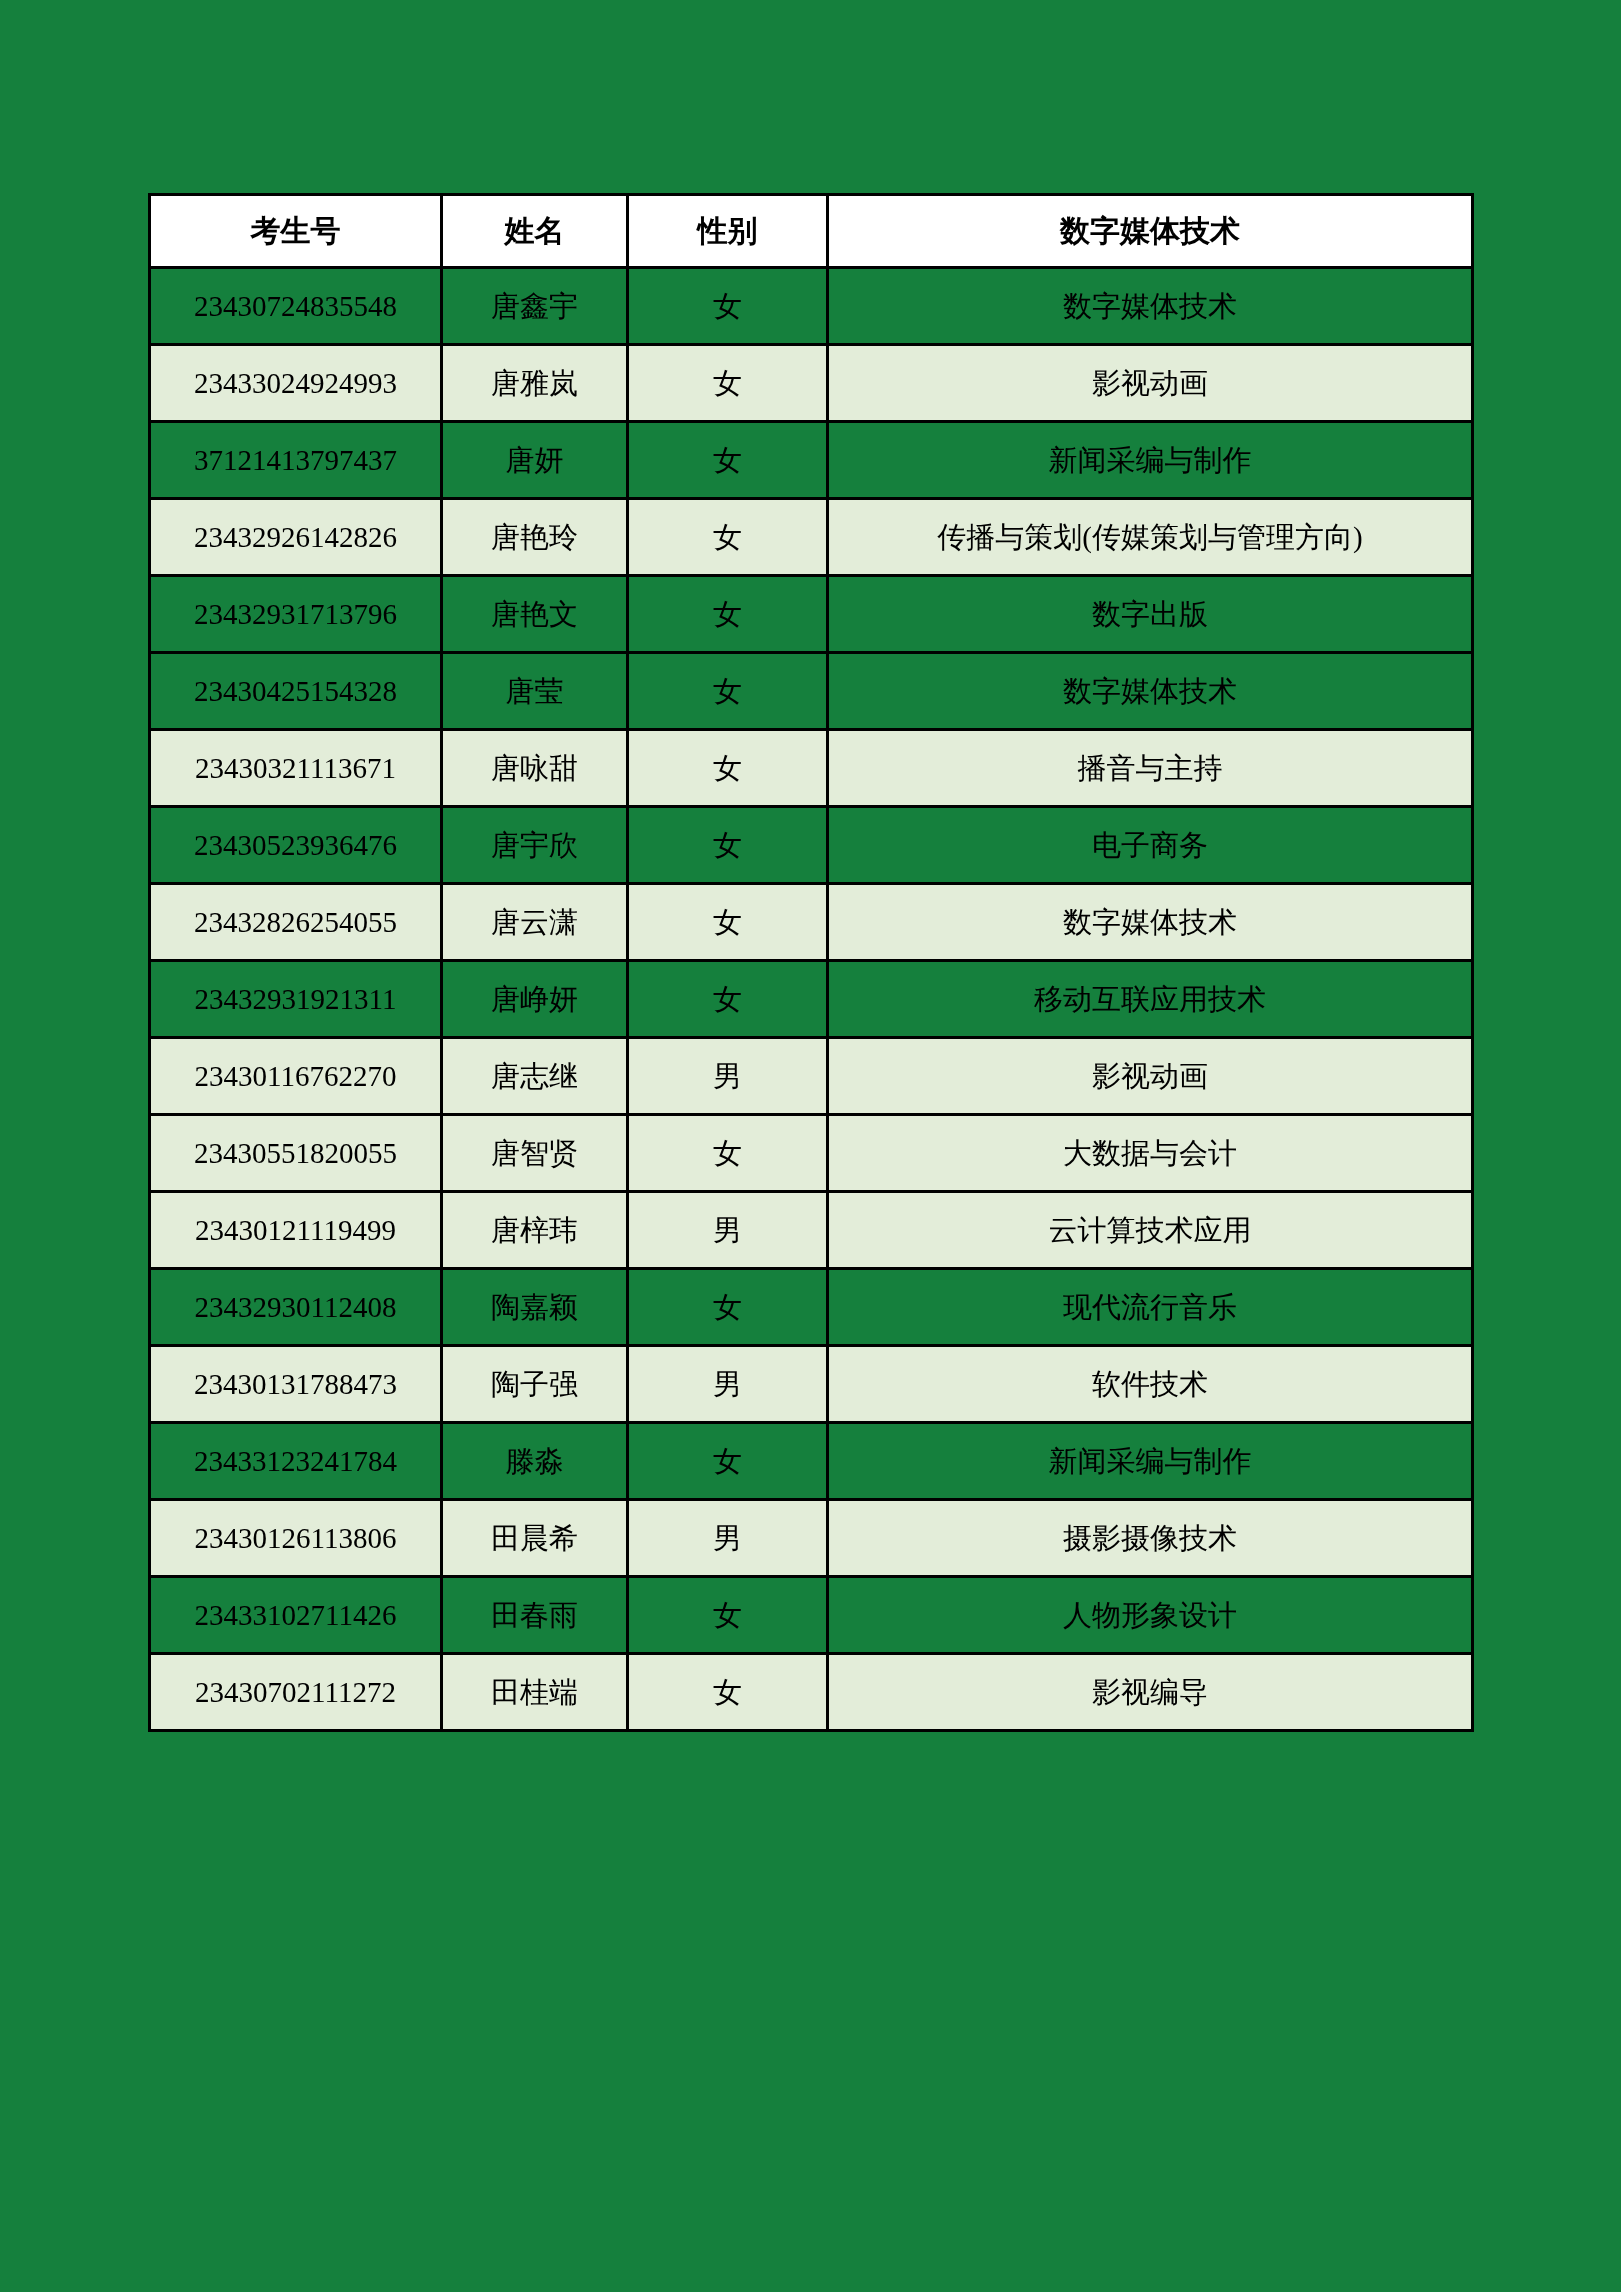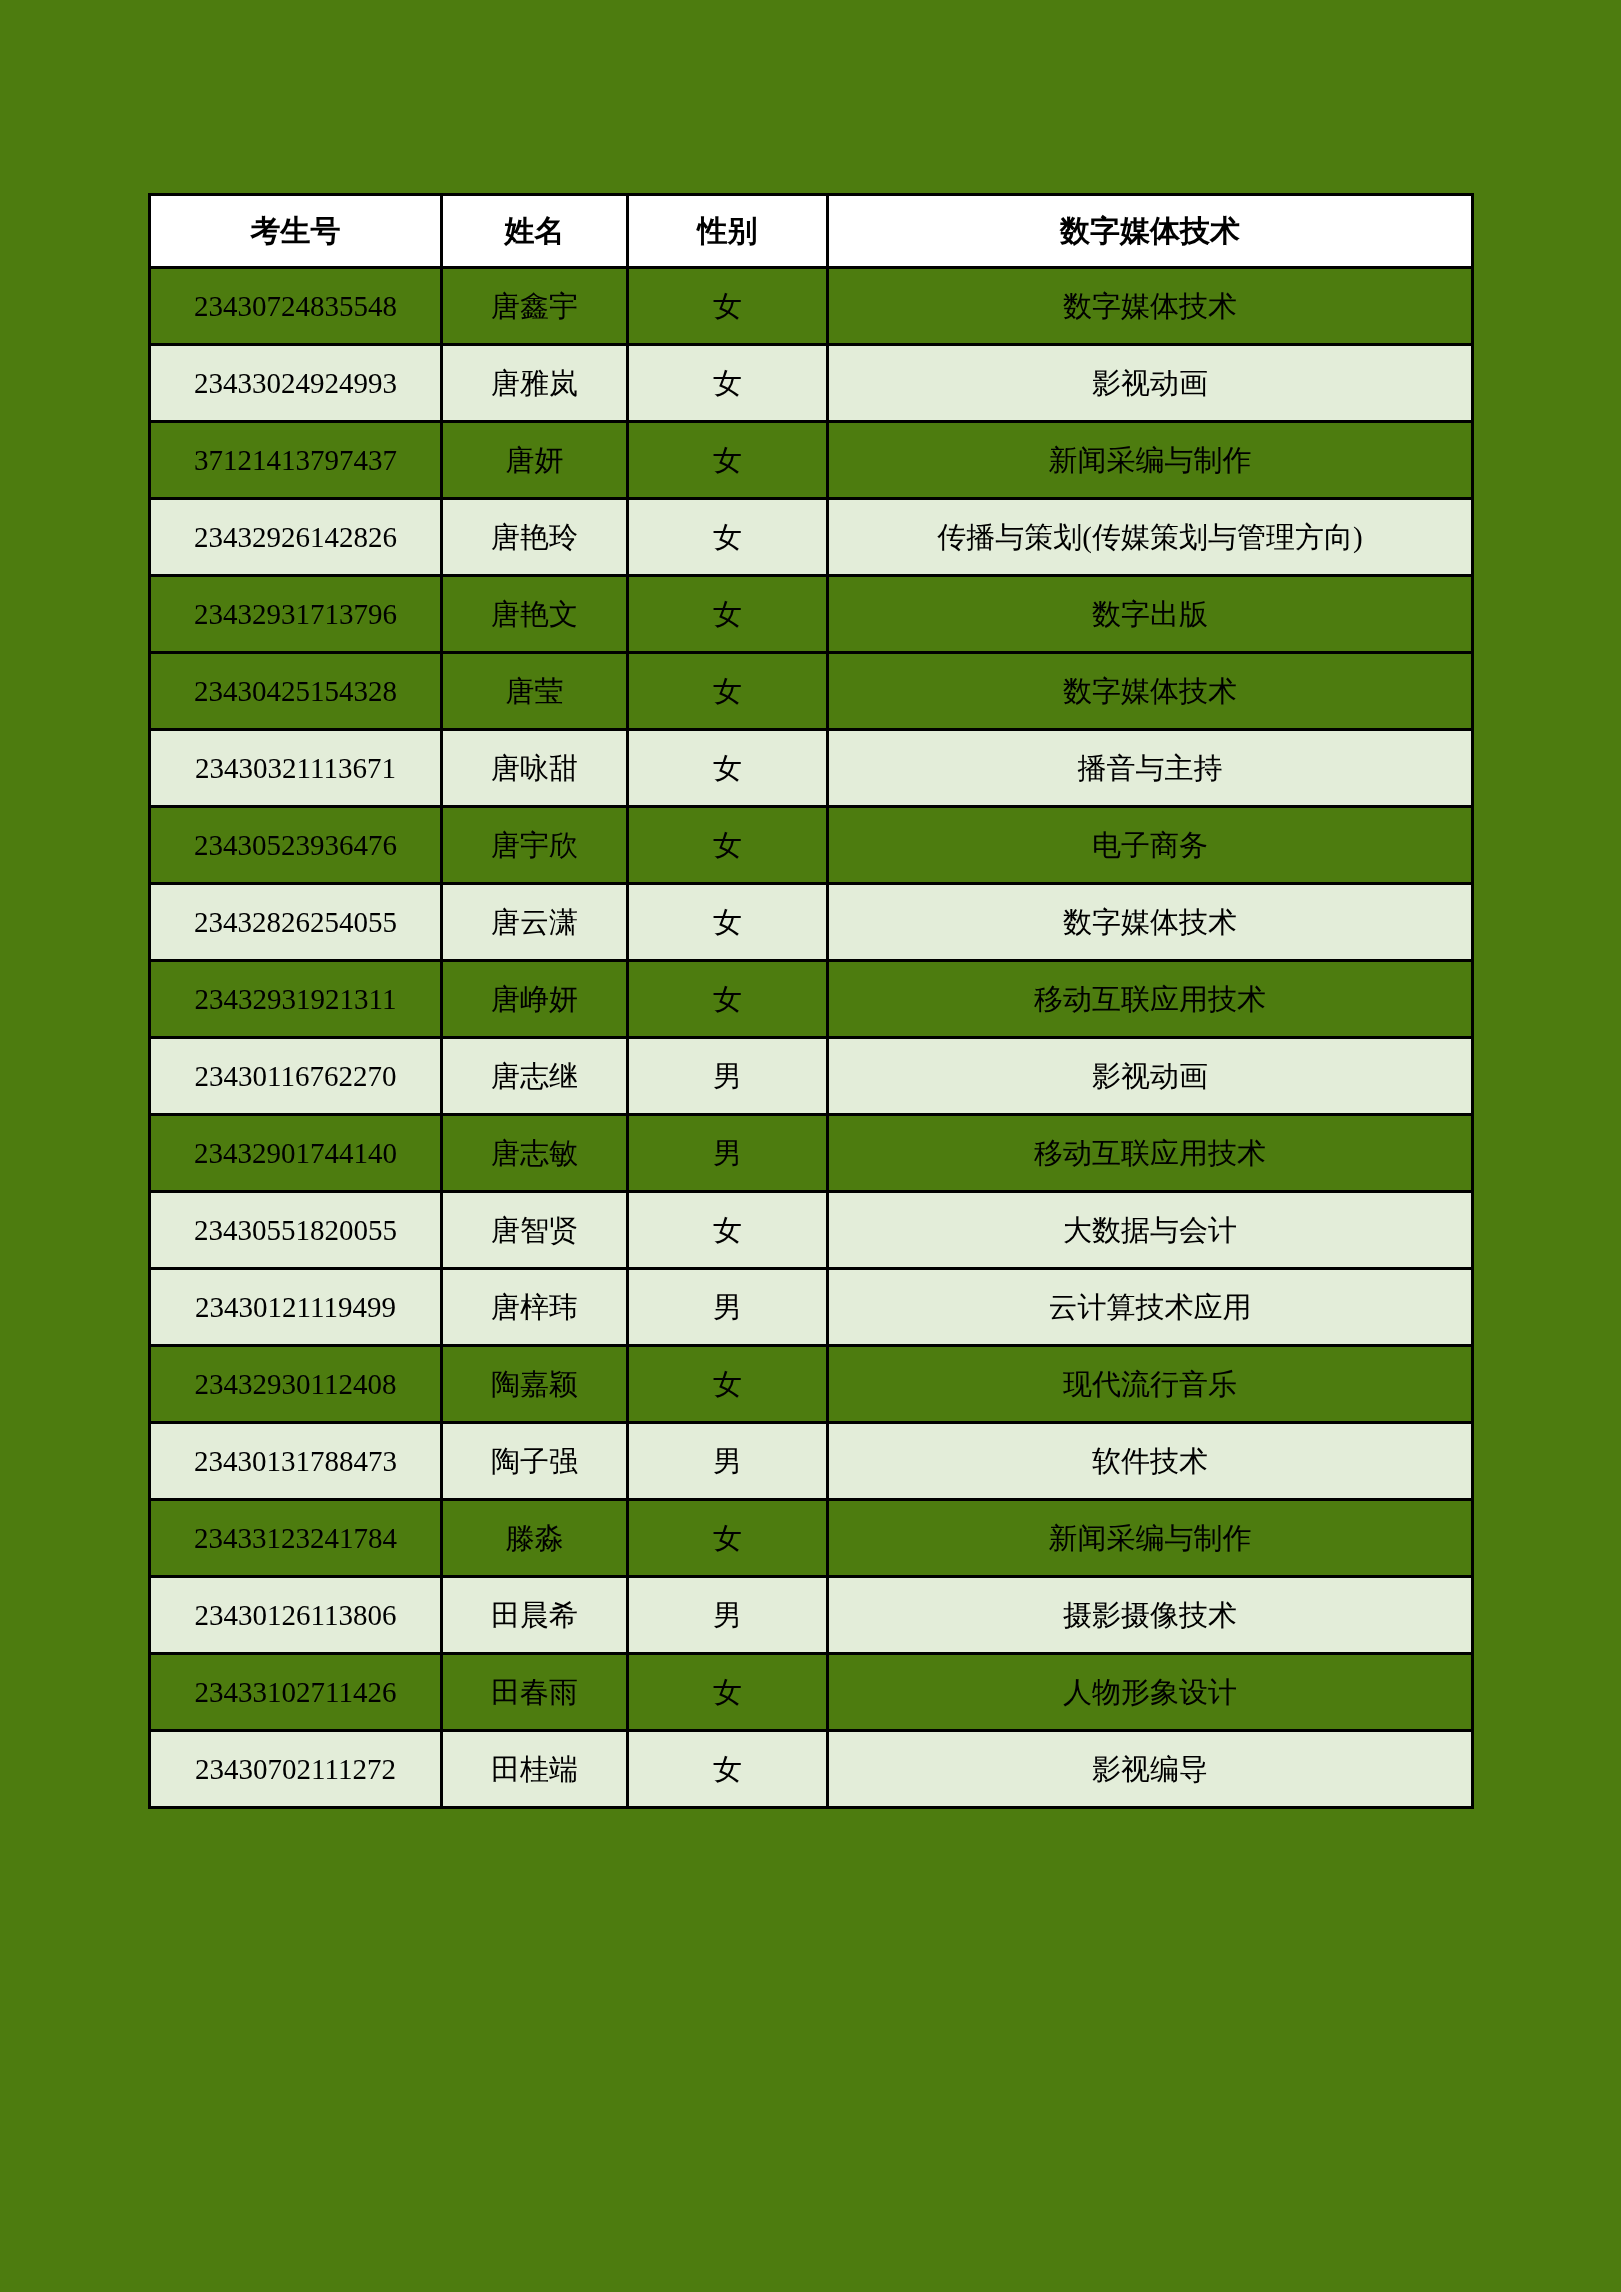--- a/index.html
+++ b/index.html
@@ -4,21 +4,21 @@
 <style>
   html, body {
     margin: 0;
     padding: 0;
     background: #ffffff;
   }
   .page {
     position: relative;
     width: 1621px;
     height: 2293px;
-    background: #4d7c0f;
+    background: #15803d;
     font-family: "Liberation Serif", "DejaVu Serif", serif;
     color: #000000;
   }
   table.roster {
     position: absolute;
     left: 148px;
     top: 193px;
     width: 1323px;
     border-collapse: collapse;
     table-layout: fixed;
@@ -131,26 +131,20 @@
           <td>唐峥妍</td>
           <td>女</td>
           <td>移动互联应用技术</td>
         </tr>
         <tr class="alt">
           <td>23430116762270</td>
           <td>唐志继</td>
           <td>男</td>
           <td>影视动画</td>
         </tr>
-        <tr>
-          <td>23432901744140</td>
-          <td>唐志敏</td>
-          <td>男</td>
-          <td>移动互联应用技术</td>
-        </tr>
         <tr class="alt">
           <td>23430551820055</td>
           <td>唐智贤</td>
           <td>女</td>
           <td>大数据与会计</td>
         </tr>
         <tr class="alt">
           <td>23430121119499</td>
           <td>唐梓玮</td>
           <td>男</td>

